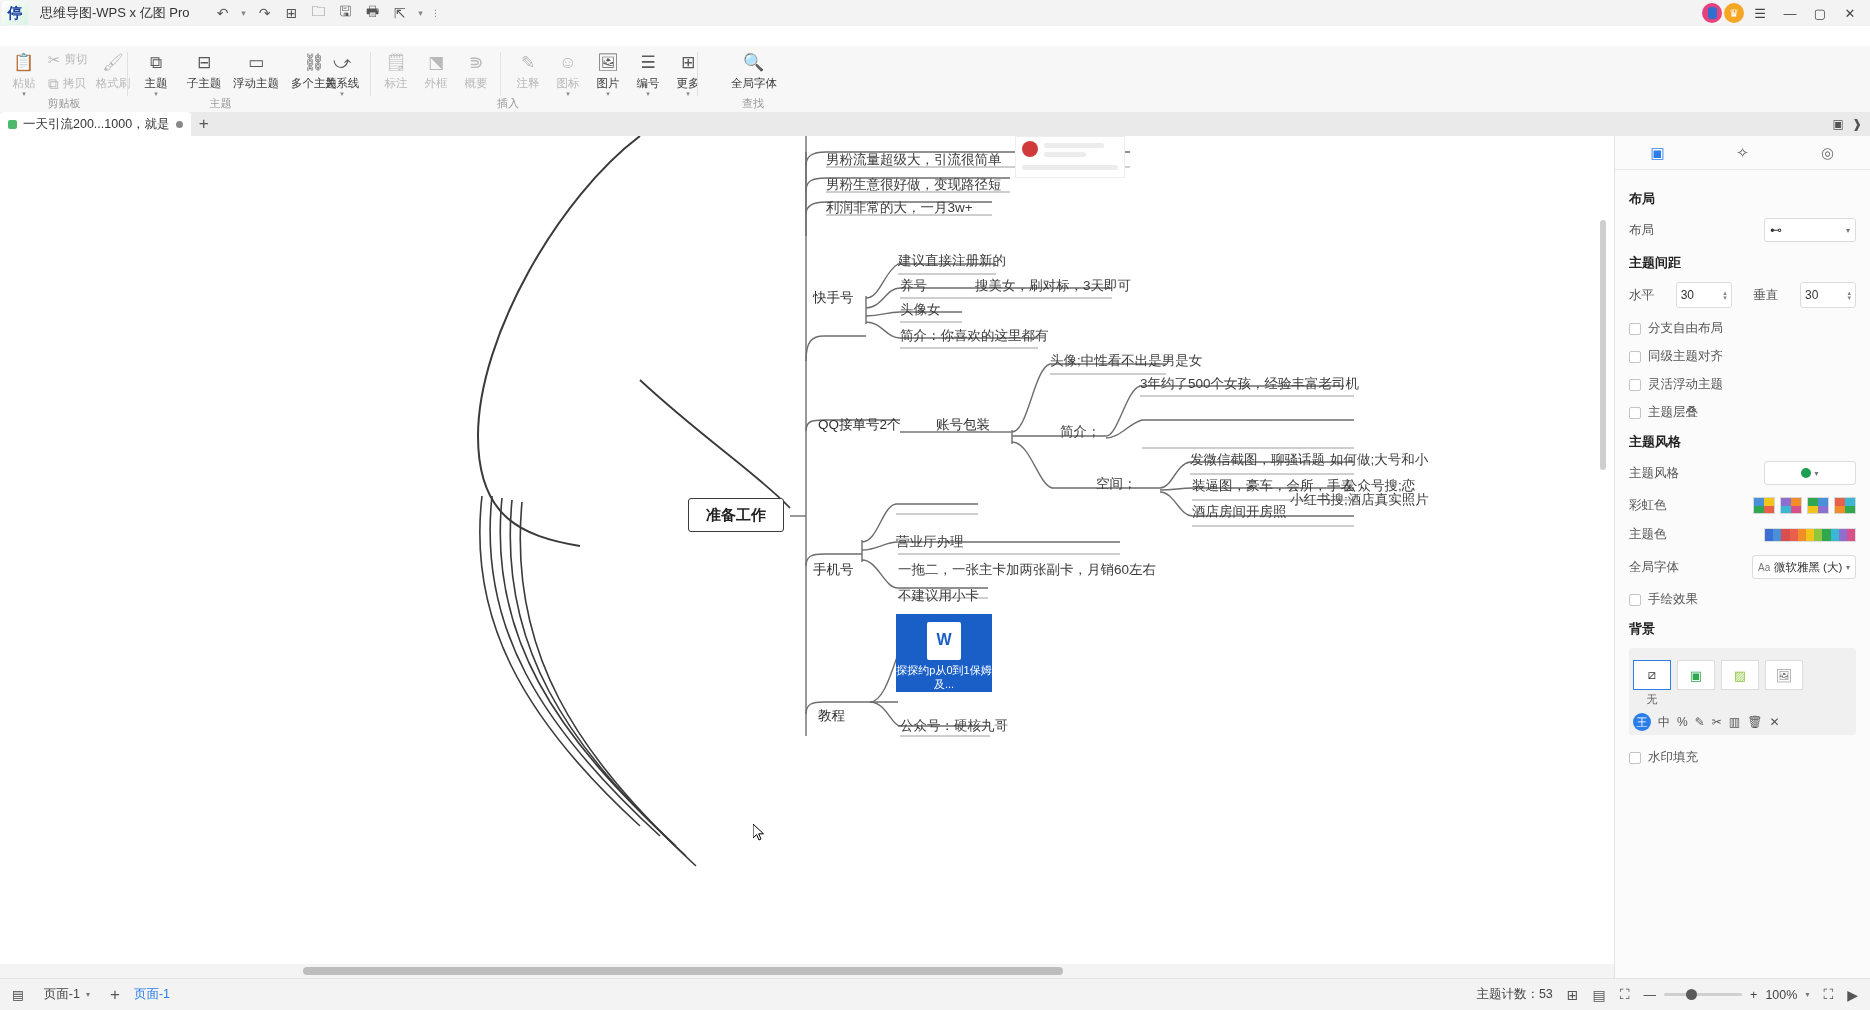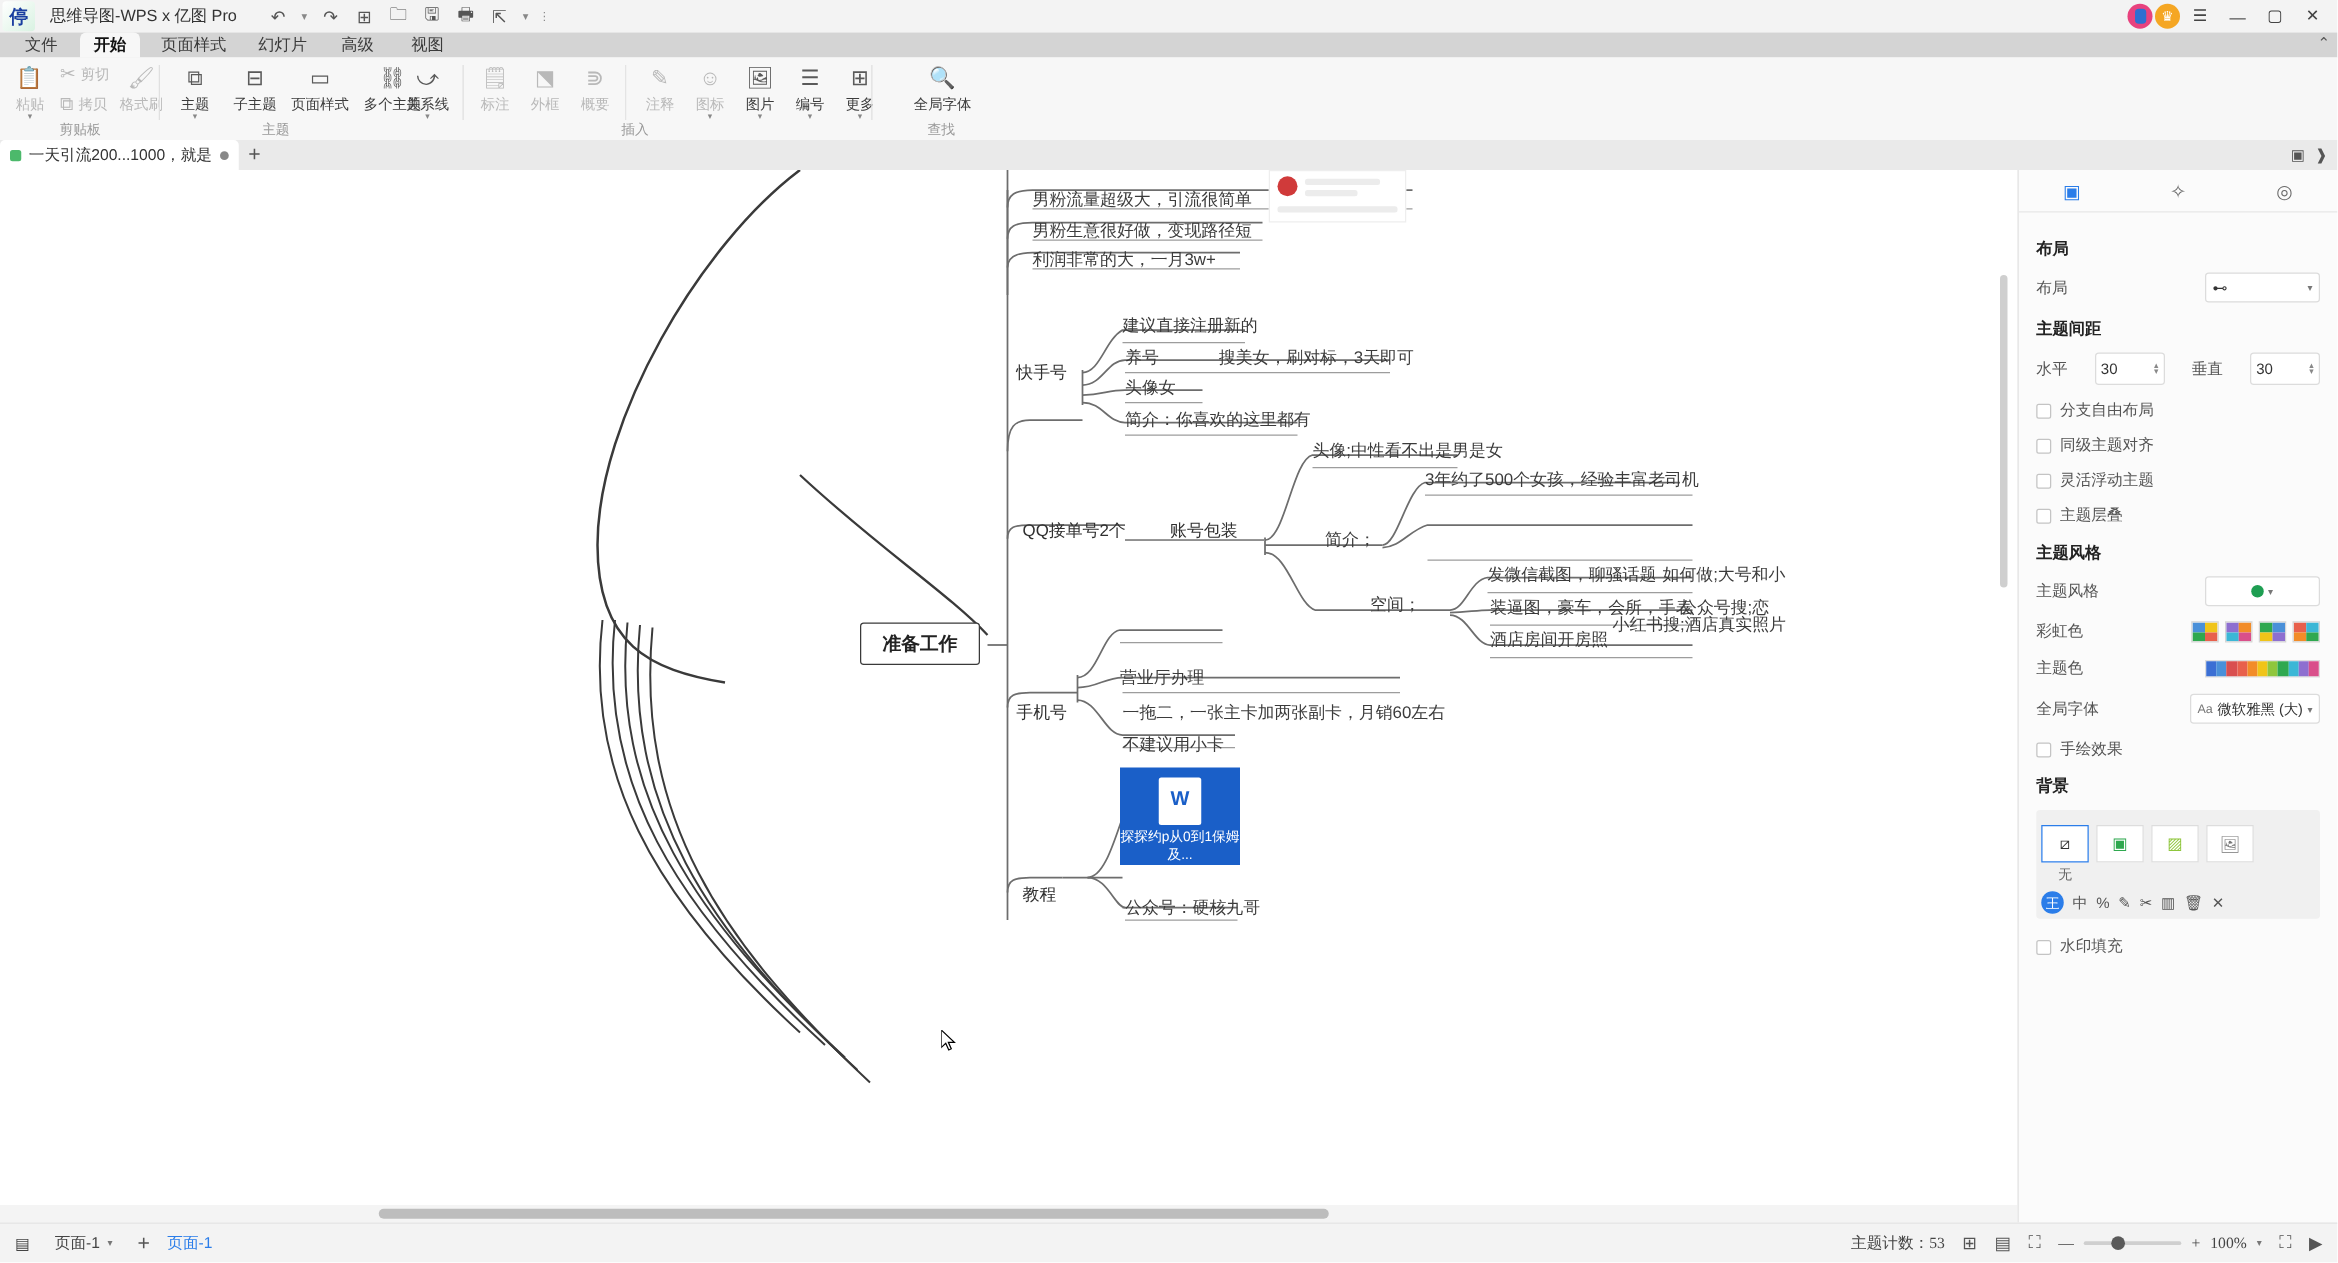--- a/index.html
+++ b/index.html
@@ -139,21 +139,21 @@
   .hthumb{position:absolute;top:3px;height:8px;border-radius:4px;background:#bdbdbd;}
   .vscroll{position:absolute;right:257px;top:220px;width:8px;height:440px;}
   .vthumb{width:6px;height:250px;border-radius:3px;background:#cfcfcf;}
 
   
   .status{position:absolute;bottom:0;left:0;width:1870px;height:32px;background:#f3f3f3;
      border-top:1px solid #e4e4e4;display:flex;align-items:center;font-size:12.5px;color:#444;}
   .st-l{display:flex;align-items:center;gap:14px;padding-left:12px;}
   .pgsel{display:flex;align-items:center;gap:6px;border:1px solid transparent;padding:2px 5px;}
   .pgtag{color:#2b7de9;}
-  .st-r{margin-left:auto;display:flex;align-items:center;gap:14px;padding-right:12px;font-family:Liberation Serif, serif;}
+  .st-r{margin-left:auto;display:flex;align-items:center;gap:14px;padding-right:12px;}
   .zoomline{display:flex;align-items:center;gap:8px;}
   .zbar{position:relative;width:78px;height:3px;background:#cfcfcf;border-radius:2px;}
   .zdot{position:absolute;left:22px;top:-4px;width:11px;height:11px;border-radius:50%;
      background:#5a5a5a;}
   .vicon{font-size:14px;color:#555;}
   .cursor{position:absolute;left:753px;top:824px;width:12px;height:18px;}
 </style>
 </head>
 <body>
 
@@ -180,29 +180,20 @@
     <div class="win-right">
       <div class="avatar-blue"></div>
       <div class="crown">♛</div>
       <div class="wbtn">☰</div>
       <div class="wbtn">—</div>
       <div class="wbtn">▢</div>
       <div class="wbtn close">✕</div>
     </div>
   </div>
 
-  <div class="ribbon-tabs">
-    <div class="rtab" style="left:8px;width:50px">文件</div>
-    <div class="rtab active" style="left:64px;width:48px">开始</div>
-    <div class="rtab" style="left:120px;width:70px">页面样式</div>
-    <div class="rtab" style="left:198px;width:56px">幻灯片</div>
-    <div class="rtab" style="left:262px;width:48px">高级</div>
-    <div class="rtab" style="left:318px;width:48px">视图</div>
-    <div style="position:absolute;right:6px;top:1px;font-size:12px;color:#555">⌃</div>
-  </div>
 
   <div class="ribbon">
 
     <div class="rgroup" style="left:0;width:128px">
       <div class="ritem dis" style="left:2px">
         <div class="gl">📋</div>
         <div class="lb">粘贴</div>
         <div class="car">▾</div>
       </div>
       <div class="ritem flat dis" style="left:48px;top:6px">
@@ -226,21 +217,21 @@
         <div class="gl">⧉</div>
         <div class="lb">主题</div>
         <div class="car">▾</div>
       </div>
       <div class="ritem wide" style="left:48px">
         <div class="gl">⊟</div>
         <div class="lb">子主题</div>
       </div>
       <div class="ritem wide" style="left:100px">
         <div class="gl">▭</div>
-        <div class="lb">页面样式</div>
+        <div class="lb">浮动主题</div>
       </div>
       <div class="ritem wide" style="left:158px">
         <div class="gl">⛓</div>
         <div class="lb">多个主题</div>
       </div>
       <div class="gname">主题</div>
       <div class="sep" style="right:-58px"></div>
     </div>
 
     <div class="rgroup" style="left:318px;width:380px">

